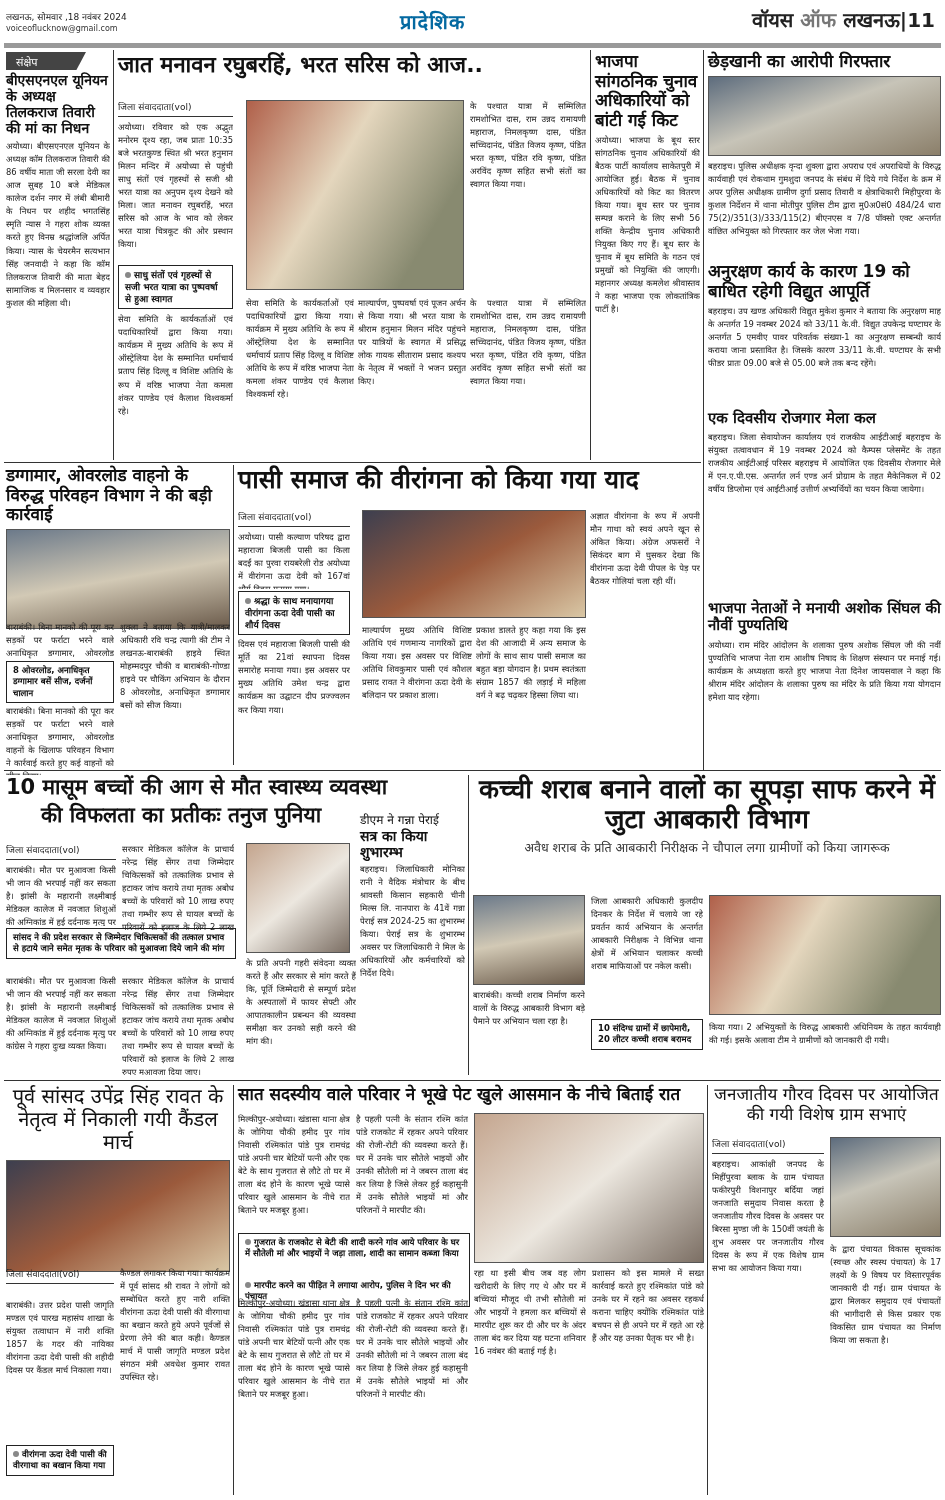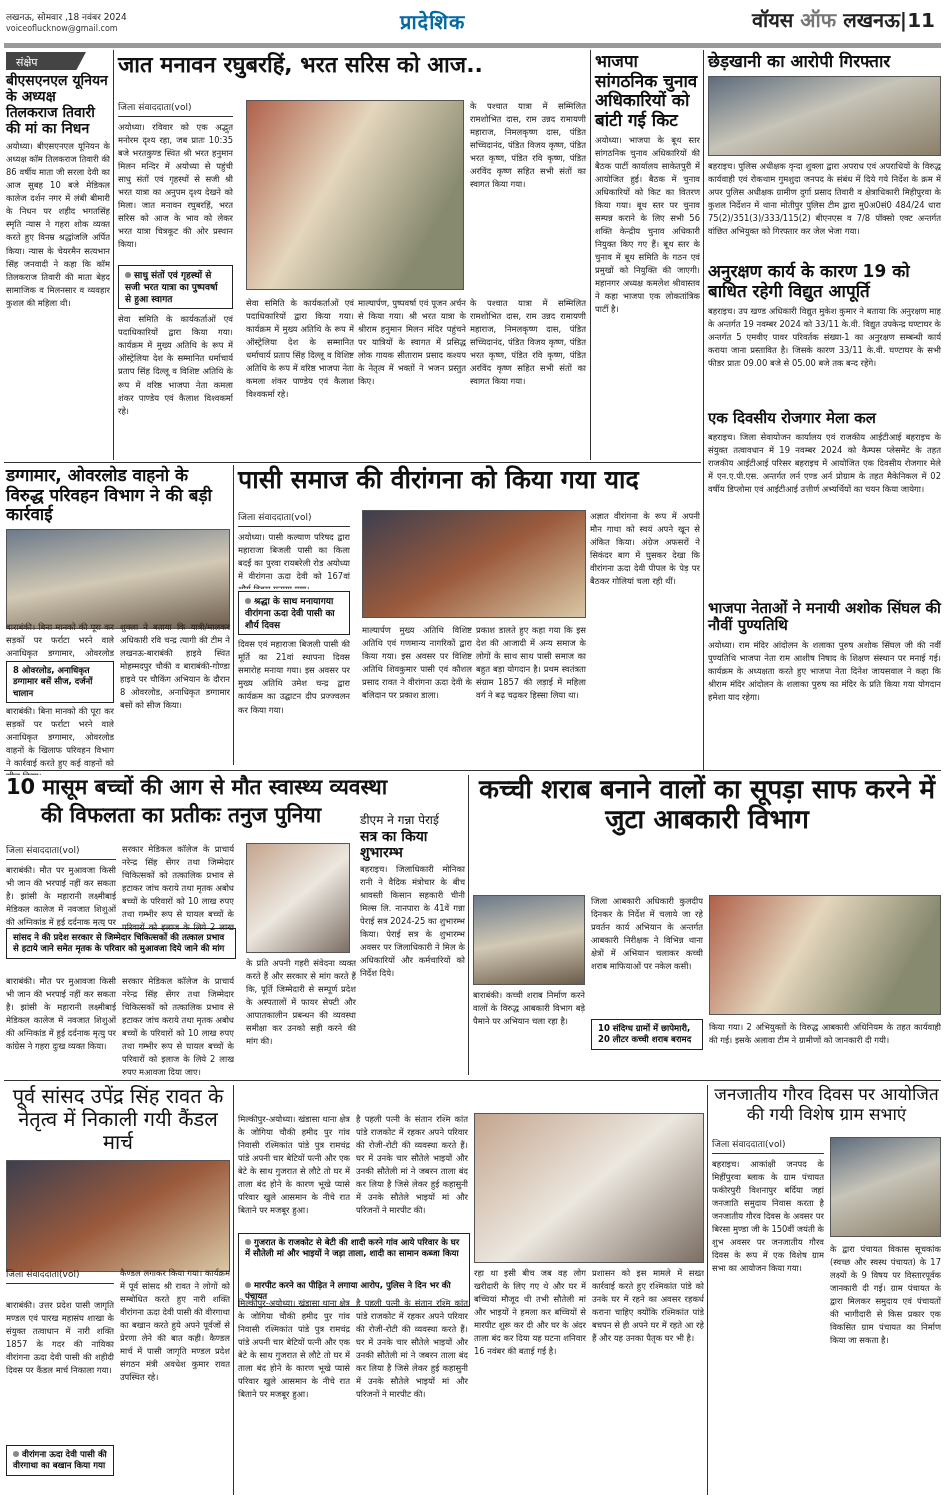--- a/index.html
+++ b/index.html
@@ -147,40 +147,42 @@
 </article>
 
 <article class="abs" style="left:360px;top:814px;width:105px;height:298px">
   <h2 class="hl h-s" style="font-size:12px;font-weight:normal">डीएम ने गन्ना पेराई</h2>
   <h2 class="hl h-s" style="font-size:14px">सत्र का किया शुभारम्भ</h2>
   <p class="body" style="height:250px;margin-top:3px">बहराइच। जिलाधिकारी मोनिका रानी ने वैदिक मंत्रोचार के बीच श्रावस्ती किसान सहकारी चीनी मिल्स लि. नानपारा के 41वें गन्ना पेराई सत्र 2024-25 का शुभारम्भ किया। पेराई सत्र के शुभारम्भ अवसर पर जिलाधिकारी ने मिल के अधिकारियों और कर्मचारियों को निर्देश दिये।</p>
 </article>
 
 <article class="abs" style="left:473px;top:775px;width:468px;height:300px">
   <h1 class="hl h-xl" style="font-size:26px;text-align:center">कच्ची शराब बनाने वालों का सूपड़ा साफ करने में जुटा आबकारी विभाग</h1>
+  <div class="sub" style="margin-top:4px;font-size:12.5px">अवैध शराब के प्रति आबकारी निरीक्षक ने चौपाल लगा ग्रामीणों को किया जागरूक</div>
   <div class="abs photo p4" style="left:0;top:120px;width:112px;height:90px"></div>
   <p class="abs body" style="left:0;top:214px;width:112px;height:86px">बाराबंकी। कच्ची शराब निर्माण करने वालों के विरुद्ध आबकारी विभाग बड़े पैमाने पर अभियान चला रहा है।</p>
   <p class="abs body" style="left:118px;top:120px;width:112px;height:120px">जिला आबकारी अधिकारी कुलदीप दिनकर के निर्देश में चलाये जा रहे प्रवर्तन कार्य अभियान के अन्तर्गत आबकारी निरीक्षक ने विभिन्न थाना क्षेत्रों में अभियान चलाकर कच्ची शराब माफियाओं पर नकेल कसी।</p>
   <div class="abs callout" style="left:118px;top:244px;width:112px;font-size:8.5px">10 संदिग्ध ग्रामों में छापेमारी, 20 लीटर कच्ची शराब बरामद</div>
   <div class="abs photo p3" style="left:236px;top:120px;width:232px;height:120px"></div>
   <p class="abs body" style="left:236px;top:246px;width:232px;height:54px">किया गया। 2 अभियुक्तों के विरुद्ध आबकारी अधिनियम के तहत कार्यवाही की गई। इसके अलावा टीम ने ग्रामीणों को जानकारी दी गयी।</p>
 </article>
 
 <article class="abs" style="left:6px;top:1085px;width:224px;height:410px">
   <h2 class="hl h-l" style="font-size:20px;font-weight:normal;text-align:center">पूर्व सांसद उपेंद्र सिंह रावत के नेतृत्व में निकाली गयी कैंडल मार्च</h2>
   <div class="photo p5" style="width:224px;height:112px;margin-top:6px"></div>
   <div class="abs" style="left:0;top:182px;width:108px">
     <div class="byline">जिला संवाददाता(vol)</div>
     <p class="body" style="height:140px;margin-top:15px">बाराबंकी। उत्तर प्रदेश पासी जागृति मण्डल एवं पारख महासंघ शाखा के संयुक्त तत्वाधान में नारी शक्ति 1857 के गदर की नायिका वीरांगना ऊदा देवी पासी की शहीदी दिवस पर कैंडल मार्च निकाला गया।</p>
     <div class="callout" style="margin-top:6px;font-size:8.5px"><span class="dot"></span><span>वीरांगना ऊदा देवी पासी की वीरगाथा का बखान किया गया</span></div>
   </div>
   <p class="abs body" style="left:114px;top:182px;width:110px;height:228px">कैण्डल लगाकर किया गया। कार्यक्रम में पूर्व सांसद श्री रावत ने लोगों को सम्बोधित करते हुए नारी शक्ति वीरांगना ऊदा देवी पासी की वीरगाथा का बखान करते हुये अपने पूर्वजों से प्रेरणा लेने की बात कही। कैण्डल मार्च में पासी जागृति मण्डल प्रदेश संगठन मंत्री अवधेश कुमार रावत उपस्थित रहे।</p>
 </article>
 
 <article class="abs" style="left:238px;top:1085px;width:466px;height:410px">
+  <h1 class="hl h-l" style="font-size:17px;white-space:nowrap">सात सदस्यीय वाले परिवार ने भूखे पेट खुले आसमान के नीचे बिताई रात</h1>
   <p class="abs body" style="left:0;top:28px;width:112px;height:115px">मिल्कीपुर-अयोध्या। खंडासा थाना क्षेत्र के जोगिया चौकी हमीद पुर गांव निवासी रश्मिकांत पांडे पुत्र रामचंद्र पांडे अपनी चार बेटियों पत्नी और एक बेटे के साथ गुजरात से लौटे तो घर में ताला बंद होने के कारण भूखे प्यासे परिवार खुले आसमान के नीचे रात बिताने पर मजबूर हुआ।</p>
   <p class="abs body" style="left:118px;top:28px;width:112px;height:115px">है पहली पत्नी के संतान रश्मि कांत पांडे राजकोट में रहकर अपने परिवार की रोजी-रोटी की व्यवस्था करते हैं। घर में उनके चार सौतेले भाइयों और उनकी सौतेली मां ने जबरन ताला बंद कर लिया है जिसे लेकर हुई कहासुनी में उनके सौतेले भाइयों मां और परिजनों ने मारपीट की।</p>
   <div class="abs photo p6" style="left:236px;top:28px;width:230px;height:150px"></div>
   <div class="abs callout" style="left:0;top:148px;width:232px;font-size:8.5px">
     <div><span class="dot"></span><span>गुजरात के राजकोट से बेटी की शादी करने गांव आये परिवार के घर में सौतेली मां और भाइयों ने जड़ा ताला, शादी का सामान कब्जा किया</span></div>
     <div style="margin-top:20px"><span class="dot"></span><span>मारपीट करने का पीड़ित ने लगाया आरोप, पुलिस ने दिन भर की पंचायत</span></div>
   </div>
   <p class="abs body" style="left:0;top:212px;width:112px;height:198px">मिल्कीपुर-अयोध्या। खंडासा थाना क्षेत्र के जोगिया चौकी हमीद पुर गांव निवासी रश्मिकांत पांडे पुत्र रामचंद्र पांडे अपनी चार बेटियों पत्नी और एक बेटे के साथ गुजरात से लौटे तो घर में ताला बंद होने के कारण भूखे प्यासे परिवार खुले आसमान के नीचे रात बिताने पर मजबूर हुआ।</p>
   <p class="abs body" style="left:118px;top:212px;width:112px;height:198px">है पहली पत्नी के संतान रश्मि कांत पांडे राजकोट में रहकर अपने परिवार की रोजी-रोटी की व्यवस्था करते हैं। घर में उनके चार सौतेले भाइयों और उनकी सौतेली मां ने जबरन ताला बंद कर लिया है जिसे लेकर हुई कहासुनी में उनके सौतेले भाइयों मां और परिजनों ने मारपीट की।</p>
   <p class="abs body" style="left:236px;top:182px;width:112px;height:228px">रहा था इसी बीच जब वह लोग खरीदारी के लिए गए थे और घर में बच्चियां मौजूद थी तभी सौतेली मां और भाइयों ने हमला कर बच्चियों से मारपीट शुरू कर दी और घर के अंदर ताला बंद कर दिया यह घटना शनिवार 16 नवंबर की बताई गई है।</p>

